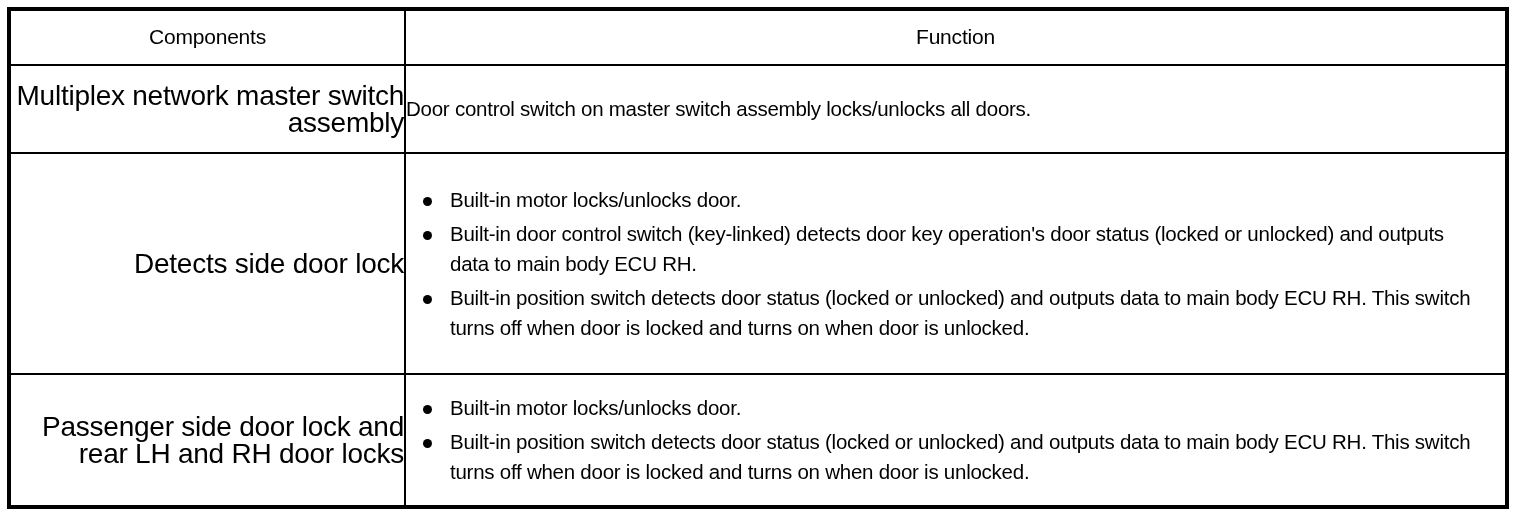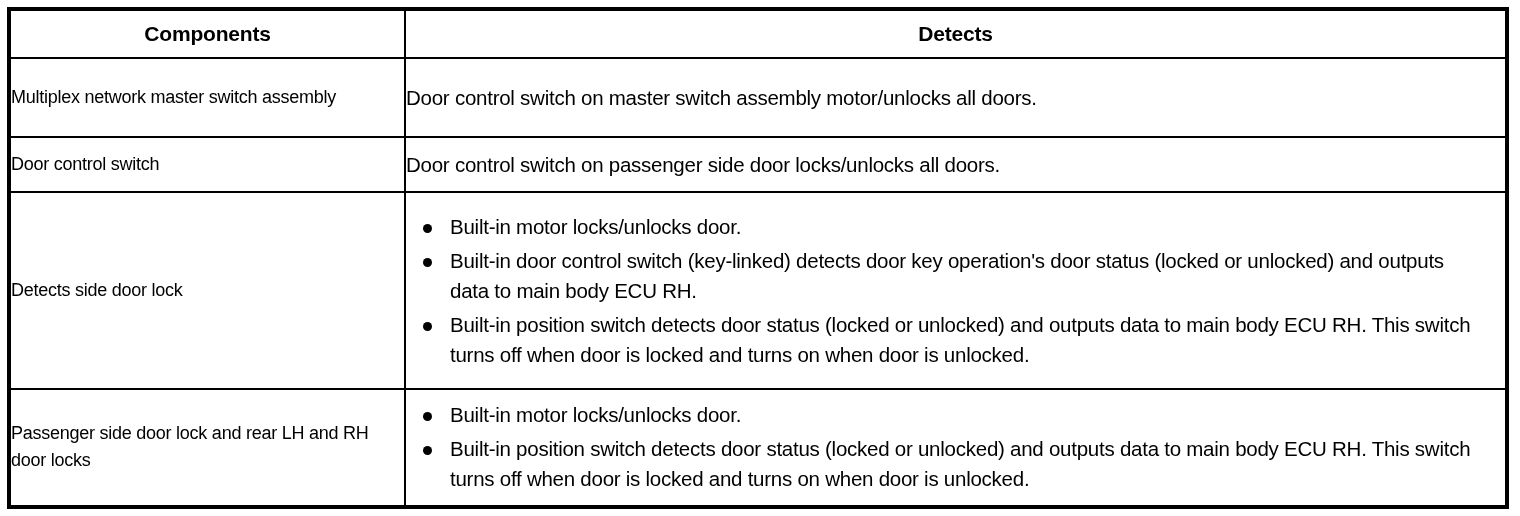--- a/index.html
+++ b/index.html
@@ -39,33 +39,33 @@
     padding: 0;
   }
 
   col.col-components { width: 396px; }
   col.col-function   { width: 1102px; }
 
   
   .hdr-cell {
     text-align: center;
     font-size: 21px;
-    font-weight: bold;
+    font-weight: normal;
     letter-spacing: -0.2px;
     height: 41px;
     padding: 0 6px;
   }
 
   
   .comp-cell {
-    font-size: 18px;
+    font-size: 28px;
     line-height: 27px;
     padding: 4px 8px 4px 11px;
     letter-spacing: -0.25px;
-    text-align: left;
+    text-align: right;
   }
 
   
   .fn-cell {
     font-size: 20.5px;
     line-height: 30px;
     padding: 5px 12px 5px 11px;
     letter-spacing: -0.25px;
     text-align: left;
   }
@@ -114,36 +114,30 @@
 
 <div class="table-wrap">
   <table class="spec-table">
     <colgroup>
       <col class="col-components">
       <col class="col-function">
     </colgroup>
     <tbody>
       <tr class="row-head">
         <td class="hdr-cell">Components</td>
-        <td class="hdr-cell">Detects</td>
+        <td class="hdr-cell">Function</td>
       </tr>
 
       <tr class="row-1">
         <td class="comp-cell">Multiplex network master switch assembly</td>
         <td class="fn-cell">
-          <p class="para">Door control switch on master switch assembly motor/unlocks all doors.</p>
+          <p class="para">Door control switch on master switch assembly locks/unlocks all doors.</p>
         </td>
       </tr>
 
-      <tr class="row-2">
-        <td class="comp-cell">Door control switch</td>
-        <td class="fn-cell">
-          <p class="para">Door control switch on passenger side door locks/unlocks all doors.</p>
-        </td>
-      </tr>
 
 
       <tr class="row-4">
         <td class="comp-cell">Detects side door lock</td>
         <td class="fn-cell">
           <ul class="bullets">
             <li>
               <span class="bullet-dot"></span>
               <span class="bullet-text">Built-in motor locks/unlocks door.</span>
             </li>

